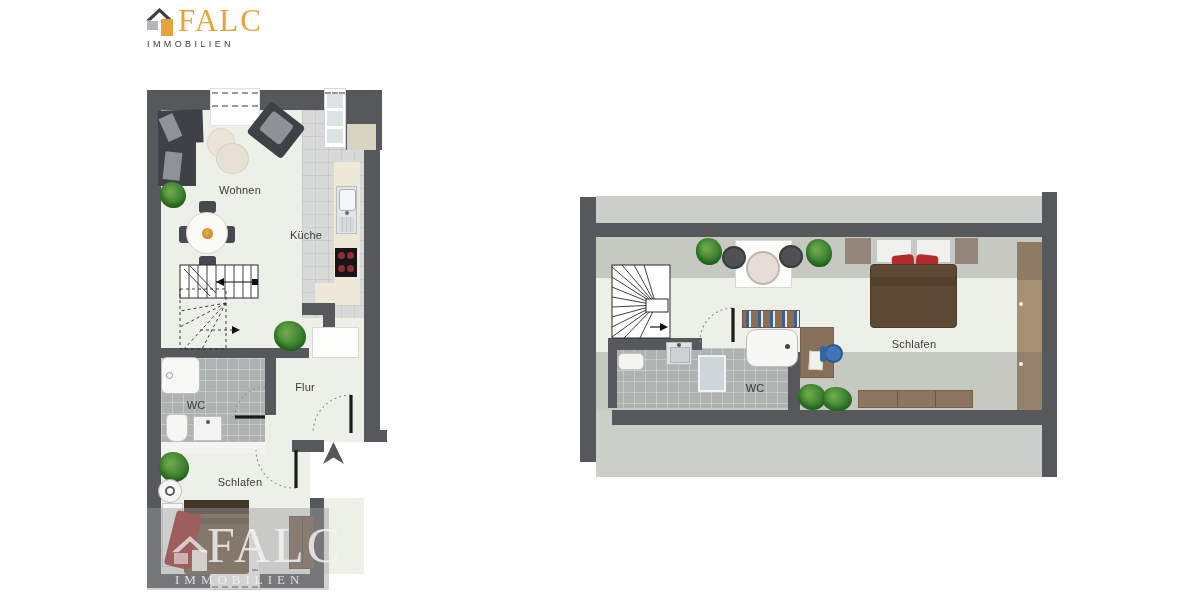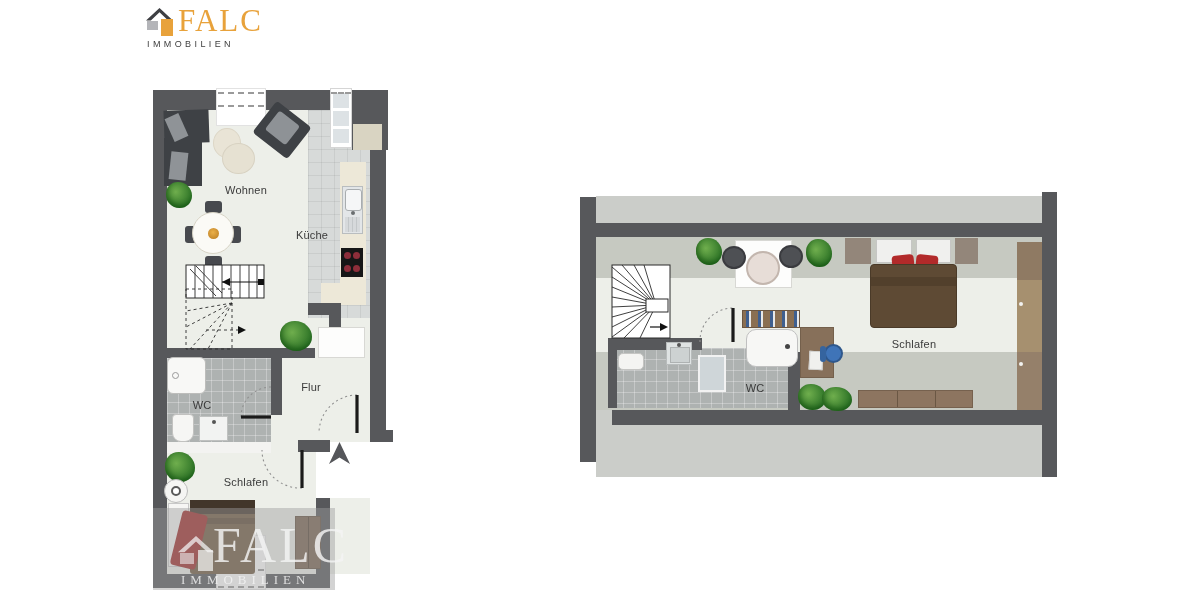--- a/index.html
+++ b/index.html
@@ -41,21 +41,21 @@
   <div class="abs" style="left:145px;top:6px;width:130px;height:46px;">
     <div class="abs" style="left:1px;top:2px;width:27px;height:28px;">
       <div class="abs" style="left:0;top:0;width:27px;height:28px;background:#3e3f43;clip-path:polygon(0 45%,50% 0,100% 45%,82% 45%,50% 15%,18% 45%);"></div>
       <div class="abs" style="left:1px;top:13px;width:11px;height:9px;background:#b4b5b9;"></div>
       <div class="abs" style="left:15px;top:11px;width:12px;height:17px;background:#e8a23b;"></div>
     </div>
     <div class="abs logo-falc" style="left:33px;top:-3px;">FALC</div>
     <div class="abs logo-sub" style="left:2px;top:33px;">IMMOBILIEN</div>
   </div>
 
-  <div class="abs" style="left:8px;top:0;width:600px;height:488px;">
+  <div class="abs" style="left:2px;top:0;width:600px;height:488px;">
 
     <div class="abs floor" style="left:159px;top:110px;width:203px;height:464px;"></div>
 
     <div class="abs ktiles" style="left:300px;top:110px;width:62px;height:208px;"></div>
     <div class="abs counter" style="left:332px;top:162px;width:26px;height:141px;"></div>
     <div class="abs counter" style="left:313px;top:283px;width:45px;height:22px;"></div>
 
     <div class="abs" style="left:334px;top:186px;width:21px;height:48px;background:#e3e6e8;border:1px solid #b9bdbf;box-sizing:border-box;">
       <div class="abs" style="left:2px;top:2px;width:15px;height:20px;background:#f5f6f7;border:1px solid #a9adaf;border-radius:3px;"></div>
       <div class="abs circle" style="left:8px;top:24px;width:4px;height:4px;background:#6a6e70;"></div>

